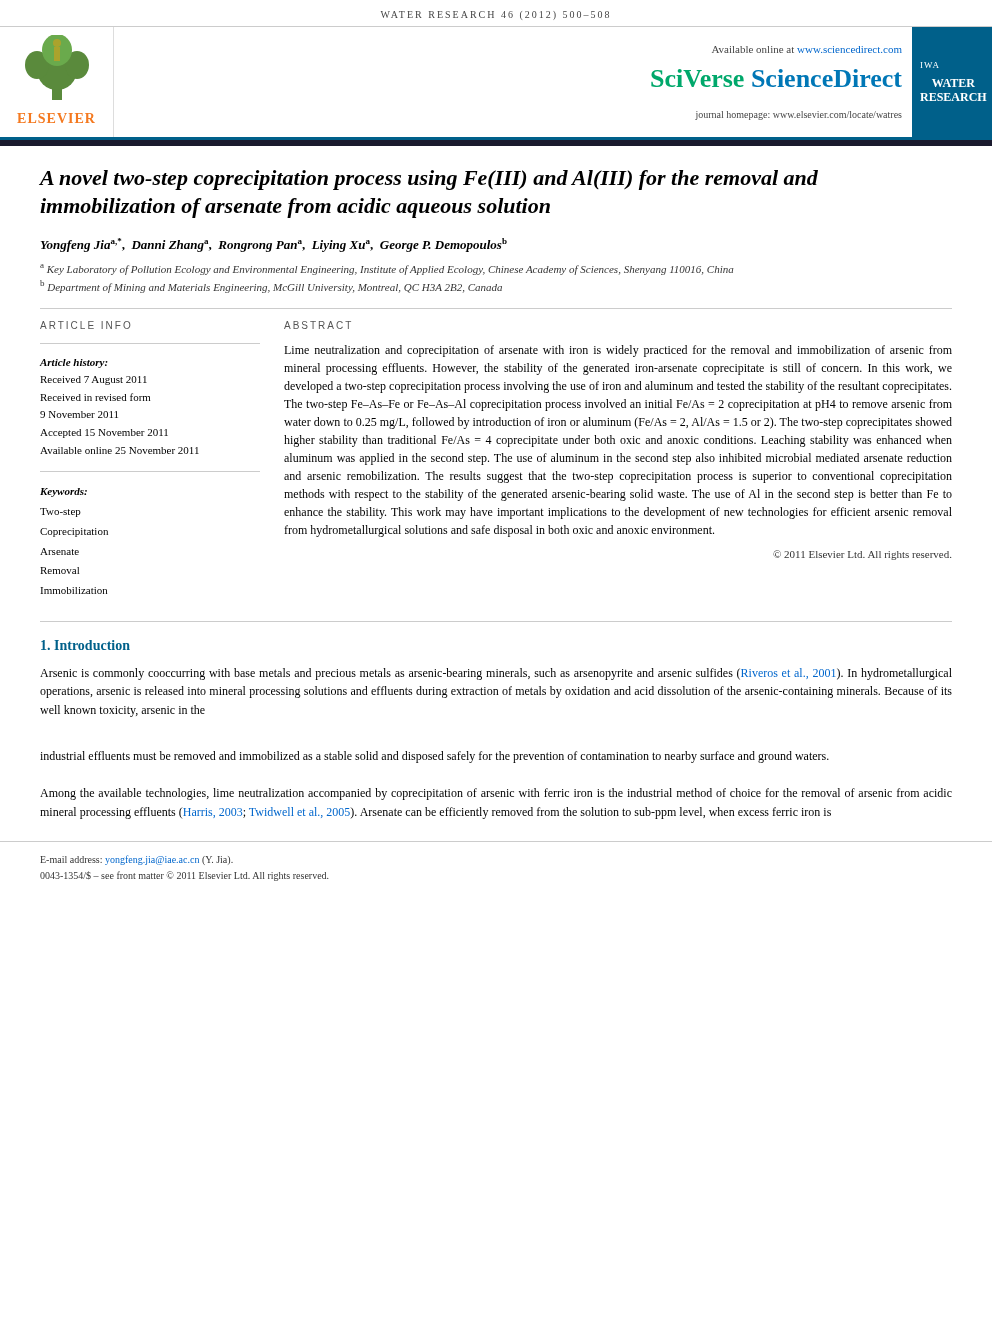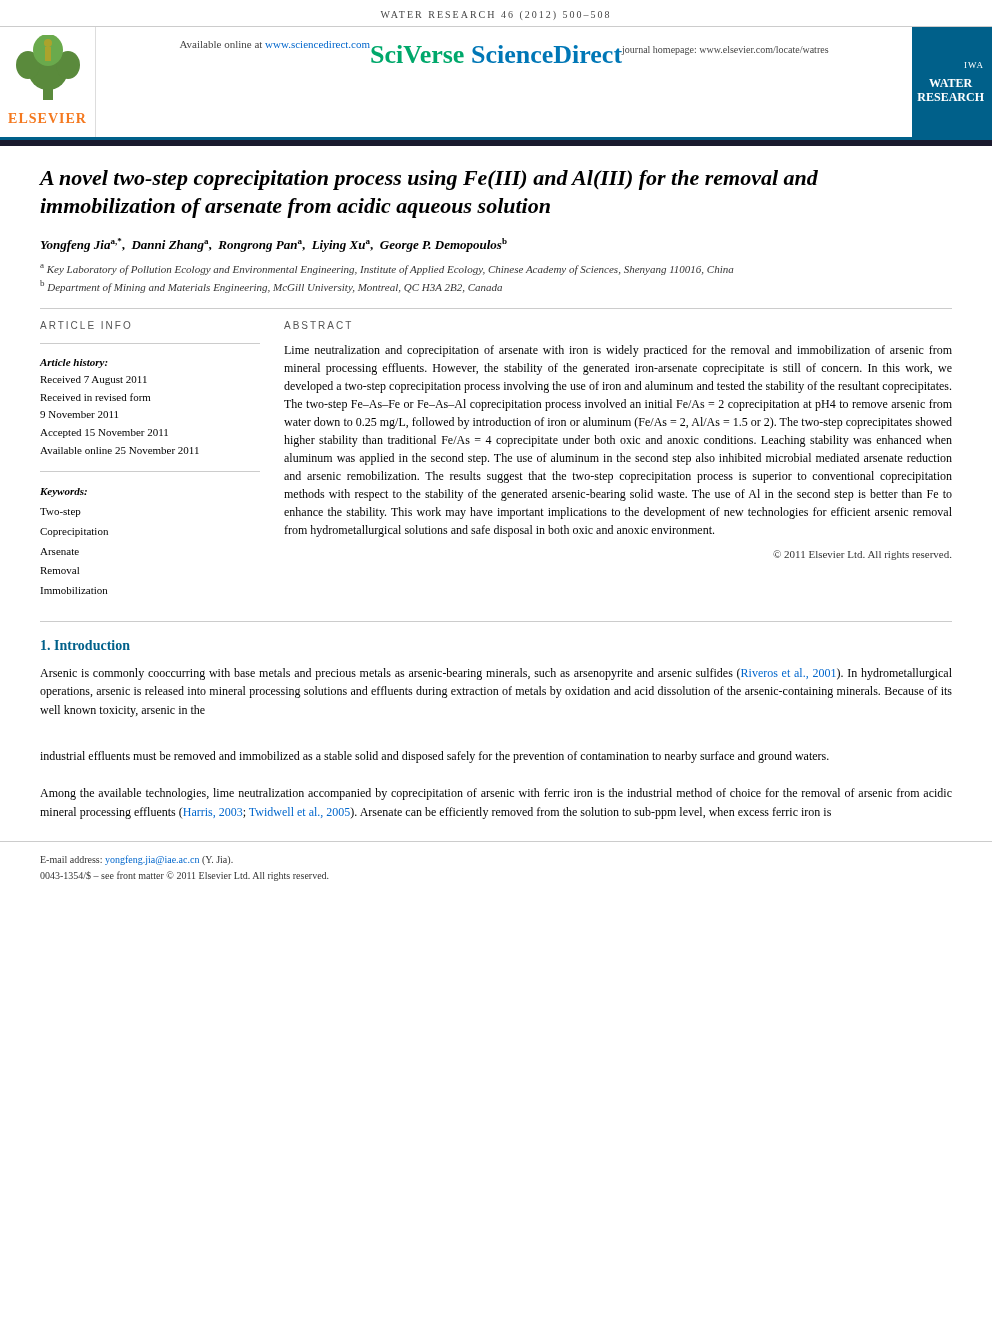--- a/index.html
+++ b/index.html
@@ -24,21 +24,21 @@
       text-transform: uppercase;
     }
 
     .logo-banner {
       display: flex;
       align-items: stretch;
       border-bottom: 3px solid #00608a;
     }
 
     .elsevier-logo {
-      width: 96px;
+      width: 114px;
       background: #fff;
       display: flex;
       flex-direction: column;
       align-items: center;
       justify-content: flex-end;
       padding: 8px;
       border-right: 1px solid #ddd;
     }
 
     .elsevier-tree {
@@ -50,21 +50,22 @@
       font-size: 14px;
       font-weight: bold;
       color: #f47920;
       letter-spacing: 1px;
       margin-top: 4px;
     }
 
     .sciverse-section {
       flex: 1;
       display: flex;
-      align-items: flex-start;
+      flex-direction: column;
+      align-items: flex-end;
       justify-content: center;
       padding: 10px;
     }
 
     .available-online {
       font-size: 11px;
       color: #444;
       margin-bottom: 4px;
     }
 
@@ -87,21 +88,21 @@
       font-size: 10px;
       color: #444;
       margin-top: 6px;
     }
 
     .water-research-badge {
       width: 80px;
       background: #00608a;
       display: flex;
       flex-direction: column;
-      align-items: flex-end;
+      align-items: flex-start;
       justify-content: center;
       color: white;
       padding: 8px;
     }
 
     .wr-iwa {
       font-size: 9px;
       letter-spacing: 1px;
       text-align: center;
     }

